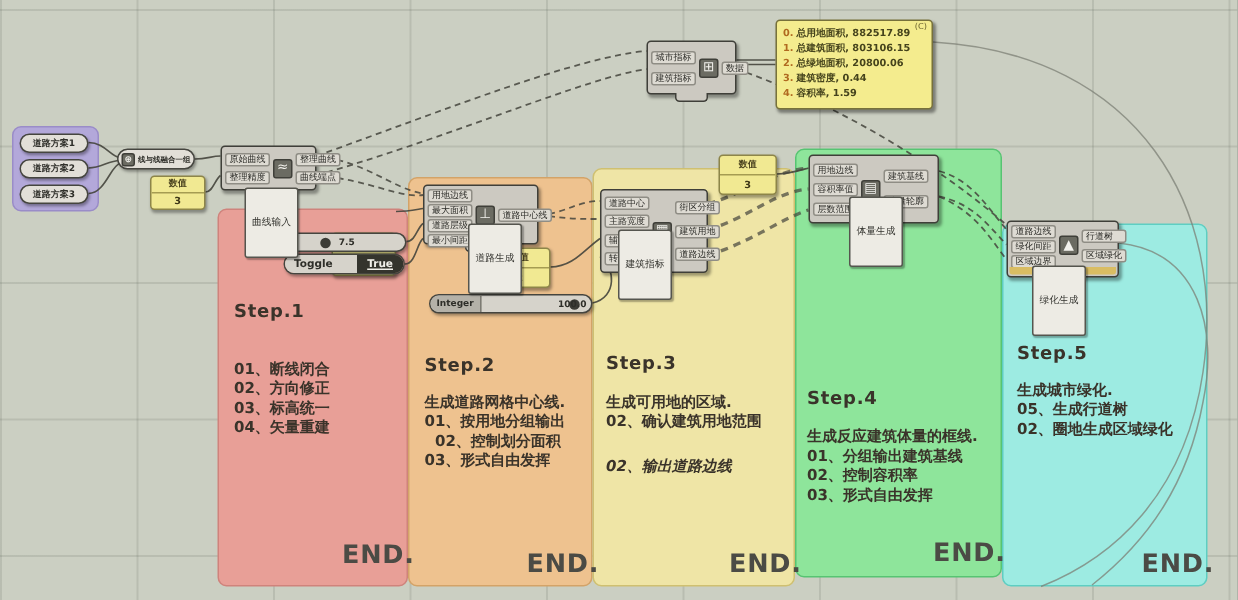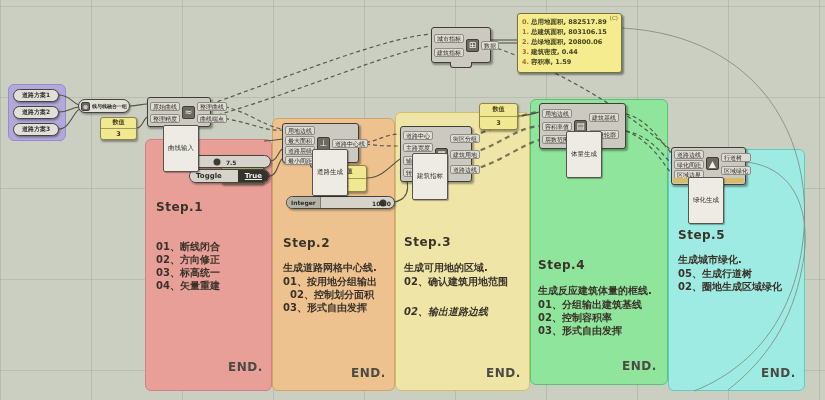--- a/index.html
+++ b/index.html
@@ -11,21 +11,21 @@
     background-image:
       linear-gradient(to right, rgba(90,95,85,0.16) 1px, transparent 1px),
       linear-gradient(to bottom, rgba(90,95,85,0.16) 1px, transparent 1px);
     background-size: 91px 91px; background-position: 0px 6px;
   }
   .grp { position:absolute; border-radius:6px; z-index:1; }
   .grp-text { position:absolute; z-index:3; color:#3a332a; }
   .step-h { font-size:12px; font-weight:bold; letter-spacing:0.5px; }
   .g-desc { font-size:10px; font-weight:bold; white-space:nowrap; }
   .g-item { font-size:10px; font-weight:bold; white-space:nowrap; line-height:12.8px; }
-  .end-lbl { position:absolute; z-index:3; font-size:12px; font-weight:bold; color:#4b4b45; letter-spacing:0.5px; }
+  .end-lbl { position:absolute; z-index:3; font-size:17px; font-weight:bold; color:#4b4b45; letter-spacing:0.5px; }
   svg.wires { position:absolute; left:0; top:0; z-index:2; pointer-events:none; }
 
   .gh-node { position:absolute; z-index:3; display:flex; align-items:stretch;
     background:#ccc9c1; border:1px solid #3f3f39; border-radius:3px;
     box-shadow:1.5px 2px 2px rgba(0,0,0,0.35); padding:1px; }
   .pcol { display:flex; flex-direction:column; justify-content:space-evenly; }
   .port { font-size:6px; line-height:7px; color:#2c2c28; background:#dedbd3;
     border:0.5px solid #8f8d85; border-radius:2px; margin:0.5px 1px; padding:0 2px; white-space:nowrap; }
   .icon-box { width:13px; min-width:13px; margin:auto 1px; height:13px; display:flex;
     align-items:center; justify-content:center; font-size:9px; color:#f2f1ec;

